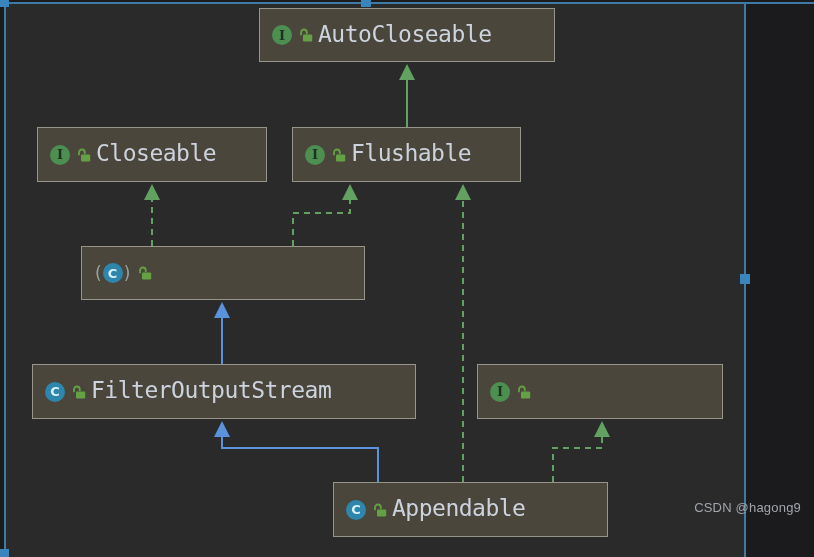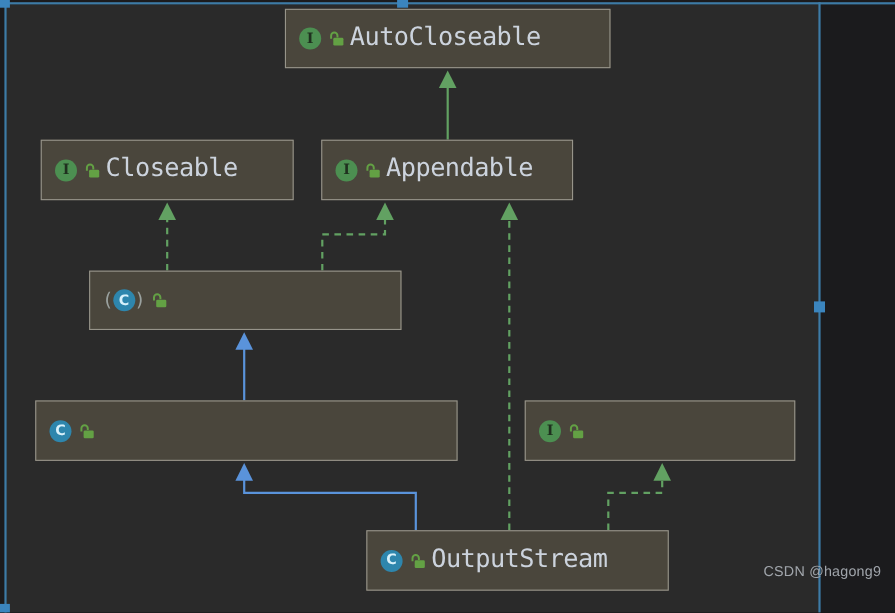--- a/index.html
+++ b/index.html
@@ -41,21 +41,21 @@
     font-weight:bold; font-size:13px; line-height:1;
   }
   .iface { background:#4c8f51; color:#1f301f; font-family:"DejaVu Serif", serif; }
   .cls   { background:#2e86ad; color:#d8f1fb; font-family:"DejaVu Sans", sans-serif; }
   .paren { color:#9aa19f; font-size:17px; font-family:"DejaVu Sans", sans-serif; margin:0 1px; }
   .lock  { margin-left:6px; flex:none; display:flex; }
 
   svg.edges { position:absolute; left:0; top:0; pointer-events:none; }
 
   .watermark {
-    position:absolute; right:13px; top:512px;
+    position:absolute; right:13px; top:500px;
     color:#a0a5ab; font:13px "Liberation Sans", sans-serif;
     letter-spacing:0.2px;
   }
 </style>
 </head>
 <body>
 
 <div class="canvas">
   <div class="sel-area"></div>
 
@@ -104,21 +104,21 @@
       <div class="uml-node" style="left: 292px; top: 127px; width: 229px; height: 55px;">
     <span class="type-icon">
           <span class="icon-circle iface">I</span>
         </span>
     <span class="lock">
       <svg width="16" height="16" viewBox="0 0 16 16">
         <path d="M3 8.2 V5.4 a2.9 2.9 0 0 1 5.8 0 V7" fill="none" stroke="#63a144" stroke-width="1.8"></path>
         <rect x="5" y="7.4" width="9.2" height="7" rx="1.2" fill="#63a144"></rect>
       </svg>
     </span>
-    <span class="label">Appendable</span>
+    <span class="label">Flushable</span>
   </div>
       <div class="uml-node" style="left: 81px; top: 246px; width: 284px; height: 54px;">
     <span class="type-icon">
           <span class="paren">(</span>
           <span class="icon-circle cls">C</span>
           <span class="paren">)</span>
         </span>
     <span class="lock">
       <svg width="16" height="16" viewBox="0 0 16 16">
         <path d="M3 8.2 V5.4 a2.9 2.9 0 0 1 5.8 0 V7" fill="none" stroke="#63a144" stroke-width="1.8"></path>
@@ -129,20 +129,21 @@
       <div class="uml-node" style="left: 32px; top: 364px; width: 384px; height: 55px;">
     <span class="type-icon">
           <span class="icon-circle cls">C</span>
         </span>
     <span class="lock">
       <svg width="16" height="16" viewBox="0 0 16 16">
         <path d="M3 8.2 V5.4 a2.9 2.9 0 0 1 5.8 0 V7" fill="none" stroke="#63a144" stroke-width="1.8"></path>
         <rect x="5" y="7.4" width="9.2" height="7" rx="1.2" fill="#63a144"></rect>
       </svg>
     </span>
+    <span class="label">FilterOutputStream</span>
   </div>
       <div class="uml-node" style="left: 477px; top: 364px; width: 246px; height: 55px;">
     <span class="type-icon">
           <span class="icon-circle iface">I</span>
         </span>
     <span class="lock">
       <svg width="16" height="16" viewBox="0 0 16 16">
         <path d="M3 8.2 V5.4 a2.9 2.9 0 0 1 5.8 0 V7" fill="none" stroke="#63a144" stroke-width="1.8"></path>
         <rect x="5" y="7.4" width="9.2" height="7" rx="1.2" fill="#63a144"></rect>
       </svg>
@@ -151,21 +152,21 @@
       <div class="uml-node" style="left: 333px; top: 482px; width: 275px; height: 55px;">
     <span class="type-icon">
           <span class="icon-circle cls">C</span>
         </span>
     <span class="lock">
       <svg width="16" height="16" viewBox="0 0 16 16">
         <path d="M3 8.2 V5.4 a2.9 2.9 0 0 1 5.8 0 V7" fill="none" stroke="#63a144" stroke-width="1.8"></path>
         <rect x="5" y="7.4" width="9.2" height="7" rx="1.2" fill="#63a144"></rect>
       </svg>
     </span>
-    <span class="label">OutputStream</span>
+    <span class="label">Appendable</span>
   </div>
     </div>
 
   <div class="sel-line top"></div>
   <div class="sel-line left"></div>
   <div class="sel-line right"></div>
   <div class="handle tl"></div>
   <div class="handle tc"></div>
   <div class="handle rm"></div>
   <div class="handle bl"></div>

